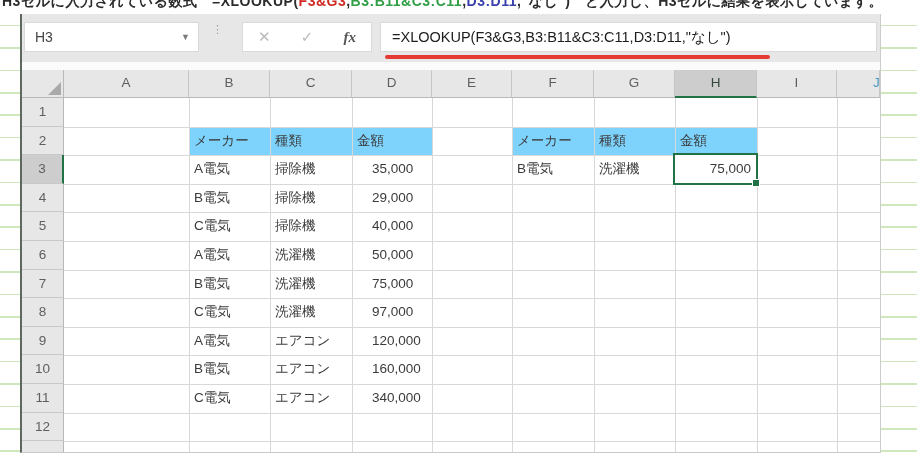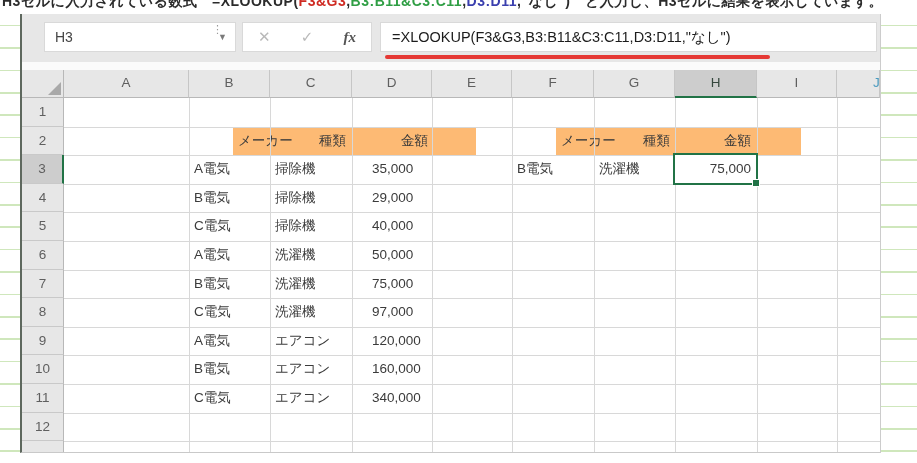--- a/index.html
+++ b/index.html
@@ -12,21 +12,21 @@
   }
   
   .annotation-clip{position:absolute;top:0;left:0;width:100%;height:10px;overflow:hidden;}
   .annotation-line{white-space:nowrap;font-size:14px;line-height:18px;letter-spacing:.5px;transform:translateY(-8px);padding-left:2px;font-weight:bold;}
   
   .sheet{position:absolute;left:20px;top:14px;width:858px;height:438px;background:#e7e7e7;
          border-left:2px solid #5e685e;border-right:1px solid #cccccc;border-bottom:1px solid #c9c9c9;box-sizing:content-box;}
   
   .fbar{position:relative;height:48px;background:#e7e7e7;}
   .whitebox{position:absolute;background:#ffffff;border:1px solid #d9d9d9;box-sizing:border-box;height:30px;top:8px;}
-  .namebox{left:22px;width:192px;font-size:14px;color:#444;line-height:28px;padding-left:10px;}
+  .namebox{left:2px;width:175px;font-size:14px;color:#444;line-height:28px;padding-left:10px;}
   .namebox .dd{position:absolute;right:8px;top:0;color:#7a7a7a;font-size:9px;line-height:28px;}
   .fbtns{left:220px;width:130px;display:flex;align-items:center;justify-content:space-around;}
   .fbtns .x{color:#b9b9b9;font-size:15px;}
   .fbtns .ck{color:#b9b9b9;font-size:15px;}
   .fbtns .fx{color:#555;font-size:15px;font-family:"Liberation Serif",serif;font-style:italic;font-weight:bold;}
   .fbox{left:358px;width:497px;font-size:14.5px;color:#1c1c1c;line-height:28px;padding-left:11px;white-space:nowrap;overflow:hidden;}
   .redline{position:absolute;left:363px;top:41px;width:385px;height:3.5px;background:#e53935;border-radius:2px;}
   .gapstrip{height:8px;background:#fbfbfb;}
   
   .colhdrs{display:grid;grid-template-columns:42px 125px 81px 82px 80px 80px 82px 81px 82px 80px 43px;height:28px;}
@@ -42,21 +42,21 @@
   .rh{height:28.6px;box-sizing:border-box;background:#e7e7e7;border-right:1px solid #b8b8b8;border-bottom:1px solid #c9c9c9;
       text-align:center;line-height:27px;font-size:13.5px;color:#5f5f5f;}
   .rh.sel{background:#cdcdcd;border-right:2px solid #217346;}
   .rh.stub{height:10.8px;border-bottom:none;}
   .gridbody{position:absolute;left:42px;top:0;width:816px;height:354px;overflow:hidden;}
   .vl{position:absolute;top:0;width:1px;height:354px;background:#d8d8d8;z-index:3;}
   .hl{position:absolute;left:0;width:816px;height:1px;background:#d8d8d8;z-index:3;}
   .cell{position:absolute;height:28.6px;line-height:28.6px;font-size:13.5px;color:#3b3b3b;box-sizing:border-box;z-index:2;white-space:nowrap;}
   .t{padding-left:5px;}
   .n{padding-right:6px;margin-left:20px;}
-  .hb{background:#fdba74;margin-left:44px;}.cB{left:125px;width:81px}.cC{left:206px;width:82px}.cD{left:288px;width:80px}
+  .hb{background:#7dd3fc;}.cB{left:125px;width:81px}.cC{left:206px;width:82px}.cD{left:288px;width:80px}
   .cF{left:448px;width:82px}.cG{left:530px;width:81px}.cH{left:611px;width:82px}
   .rw2{top:28.6px}.rw3{top:57.2px}.rw4{top:85.8px}.rw5{top:114.4px}.rw6{top:143px}.rw7{top:171.6px}
   .rw8{top:200.2px}.rw9{top:228.8px}.rw10{top:257.4px}.rw11{top:286px}
   .selcell{position:absolute;left:609px;top:55.2px;width:85px;height:32px;border:2px solid #217346;background:#fff;
            box-sizing:border-box;z-index:5;font-size:13.5px;color:#3b3b3b;line-height:27px;text-align:right;padding-right:5px;}
   .selcell .handle{position:absolute;right:-4px;bottom:-4px;width:6px;height:6px;background:#217346;border:1px solid #ffffff;z-index:6;}
 </style>
 </head>
 <body>
 

